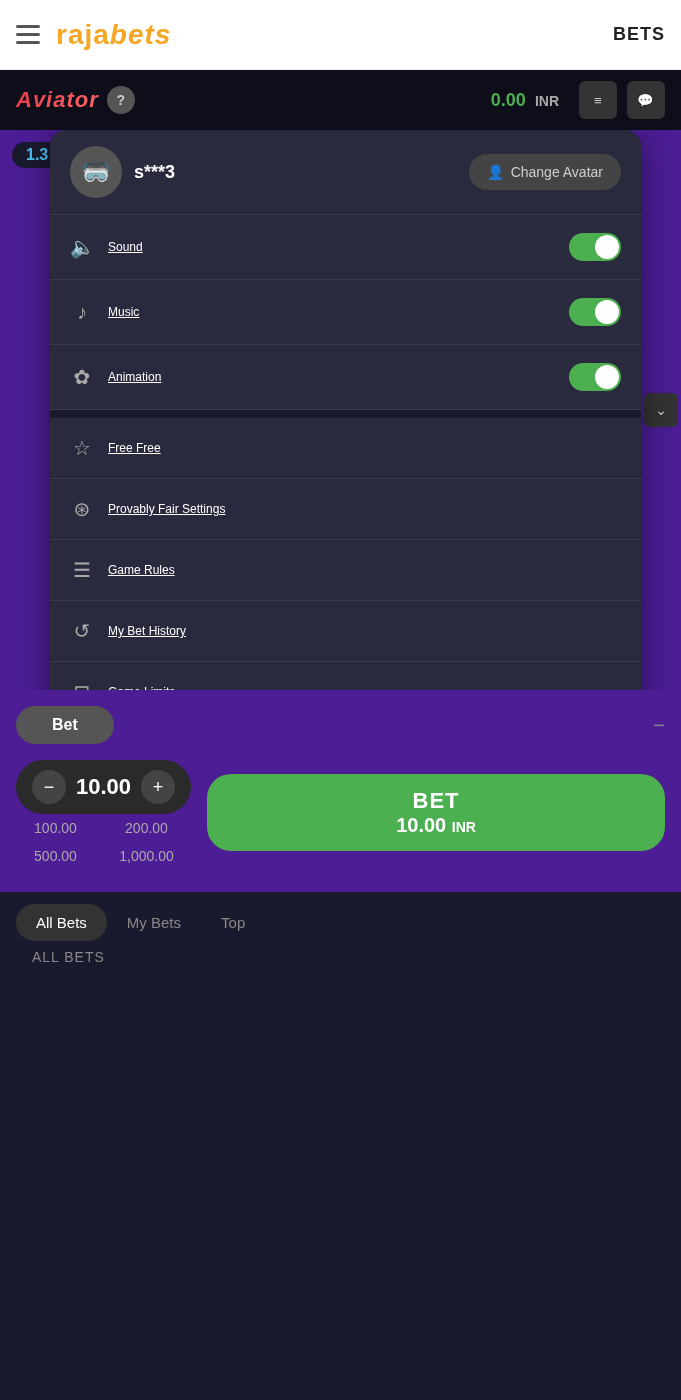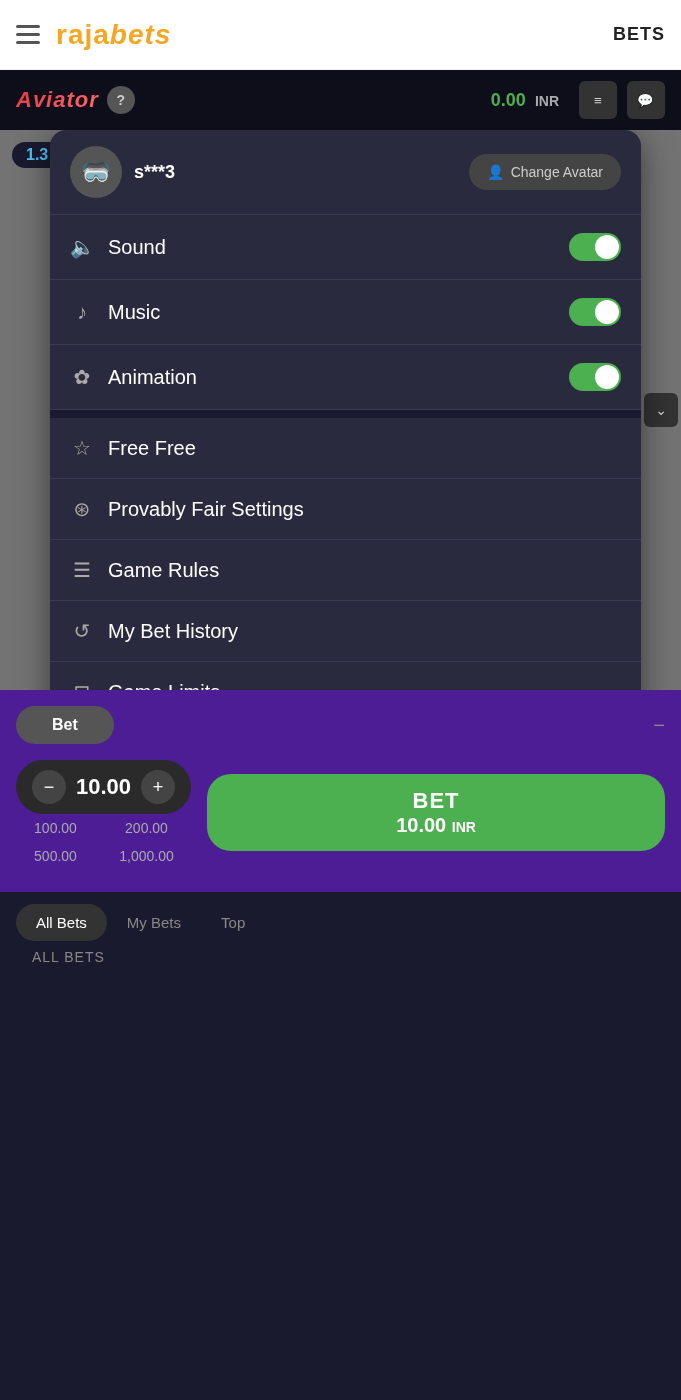--- a/index.html
+++ b/index.html
@@ -89,21 +89,21 @@
     .balance-cur { color: #aaa; font-size: 14px; margin-left: 4px; }
     .header-icons { display: flex; gap: 10px; align-items: center; }
     .header-icon-btn {
       background: #333; border: none; border-radius: 6px;
       width: 38px; height: 38px; display: flex; align-items: center;
       justify-content: center; cursor: pointer; color: #ccc;
     }
 
     
     .game-area {
-      background: #737373;
+      background: #4c1d95;
       position: relative;
       min-height: 560px;
       overflow: hidden;
     }
 
     
     .multiplier-badge {
       position: absolute; top: 12px; left: 12px;
       background: #1a1a2e; border-radius: 20px;
       padding: 4px 14px; color: #4fc3f7; font-size: 16px; font-weight: 700;
@@ -142,21 +142,21 @@
     
     .menu-item {
       display: flex; align-items: center; justify-content: space-between;
       padding: 18px 20px;
       border-bottom: 1px solid #3a3a50;
       cursor: pointer;
     }
     .menu-item:last-child { border-bottom: none; }
     .menu-item-left { display: flex; align-items: center; gap: 14px; }
     .menu-item-icon { color: #aaa; font-size: 20px; width: 24px; text-align: center; }
-    .menu-item-label { color: #fff; font-size: 20px; }
+    .menu-item-label { color: #fff; font-size: 12px; text-decoration: underline; }
     .menu-divider {
       height: 8px; background: #1a1a2e;
     }
 
     
     .toggle {
       width: 52px; height: 28px; background: #4caf50;
       border-radius: 14px; position: relative; cursor: pointer;
     }
     .toggle-knob {

